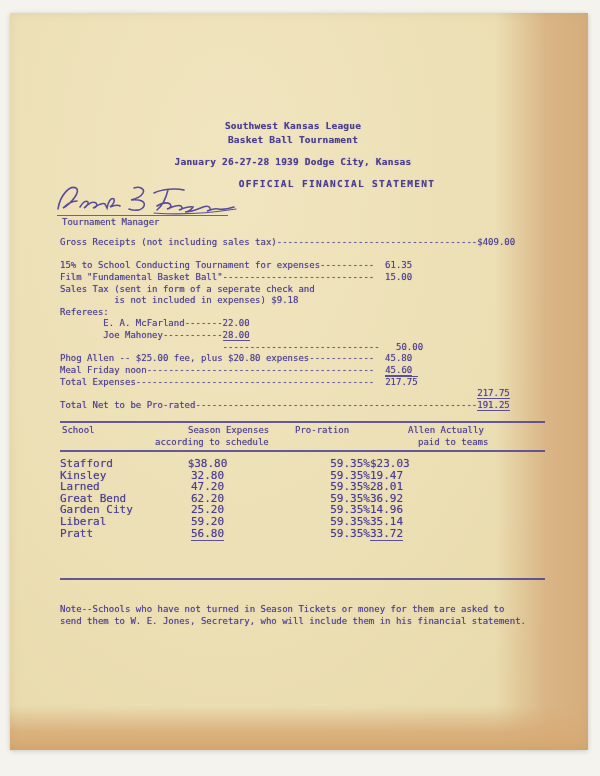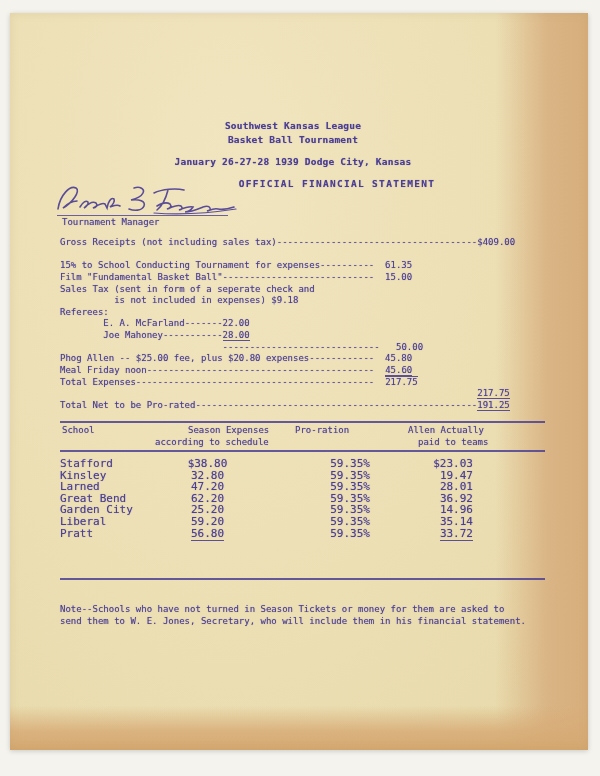--- a/index.html
+++ b/index.html
@@ -25,21 +25,21 @@
   .sig-underline{position:absolute;left:47px;top:202px;width:171px;height:1.4px;background:rgba(75,62,147,.8);}
   .small{font-size:9px;line-height:11.6px;}
   .st-block{left:50px;top:224px;}
   .st-line{white-space:pre;font-size:9px;line-height:11.65px;height:11.65px;}
   .u{border-bottom:1.2px solid rgba(75,62,147,.9);}
   .uu{border-bottom:3px double rgba(75,62,147,.95);}
   .o{border-top:1.2px solid rgba(75,62,147,.9);}
   .t-row{display:grid;grid-template-columns:125px 45px 140px 103px;height:11.6px;font-size:11px;line-height:11.6px;white-space:pre;}
   .c-exp{text-align:center;}
   .c-pro{text-align:right;}
-  .c-paid{text-align:right;}
+  .c-paid{text-align:left;}
   .note-line{white-space:pre;font-size:9px;line-height:12.3px;}
   svg.sig{position:absolute;left:40px;top:168px;overflow:visible;}
 </style>
 </head>
 <body>
 
 <div class="paper">
 
   <div class="abs ctr hline ink" style="top:107px;">Southwest Kansas League</div>
   <div class="abs ctr hline ink" style="top:121px;">Basket Ball Tournament</div>

